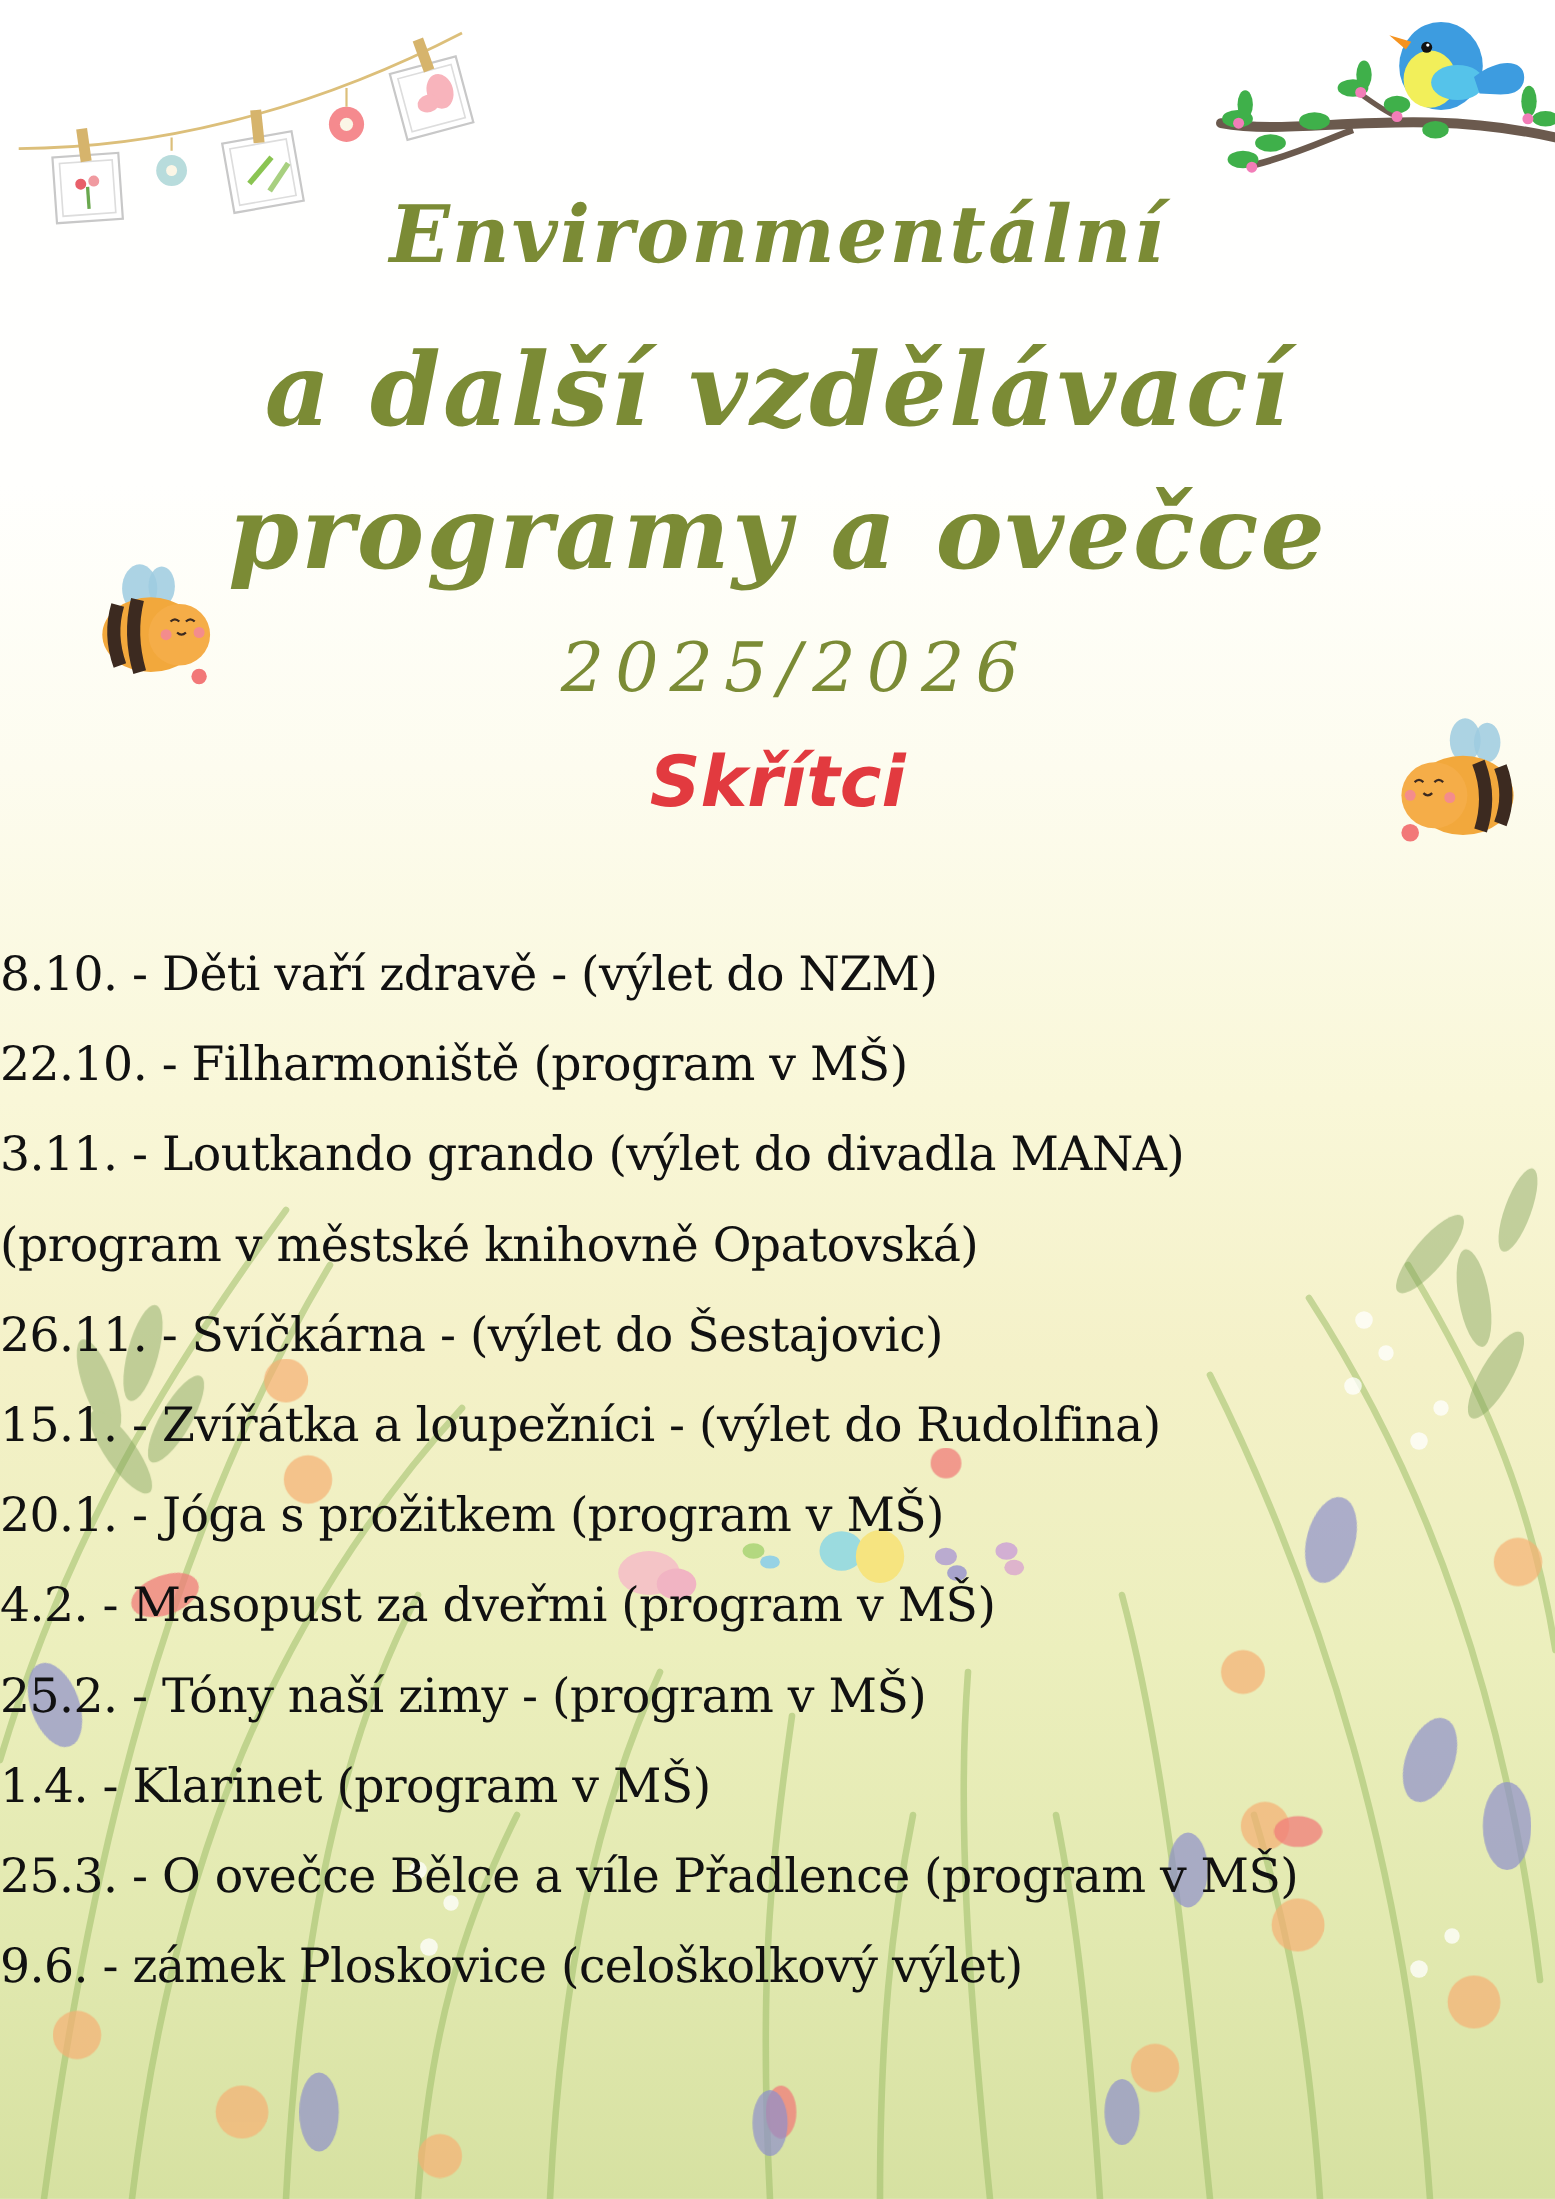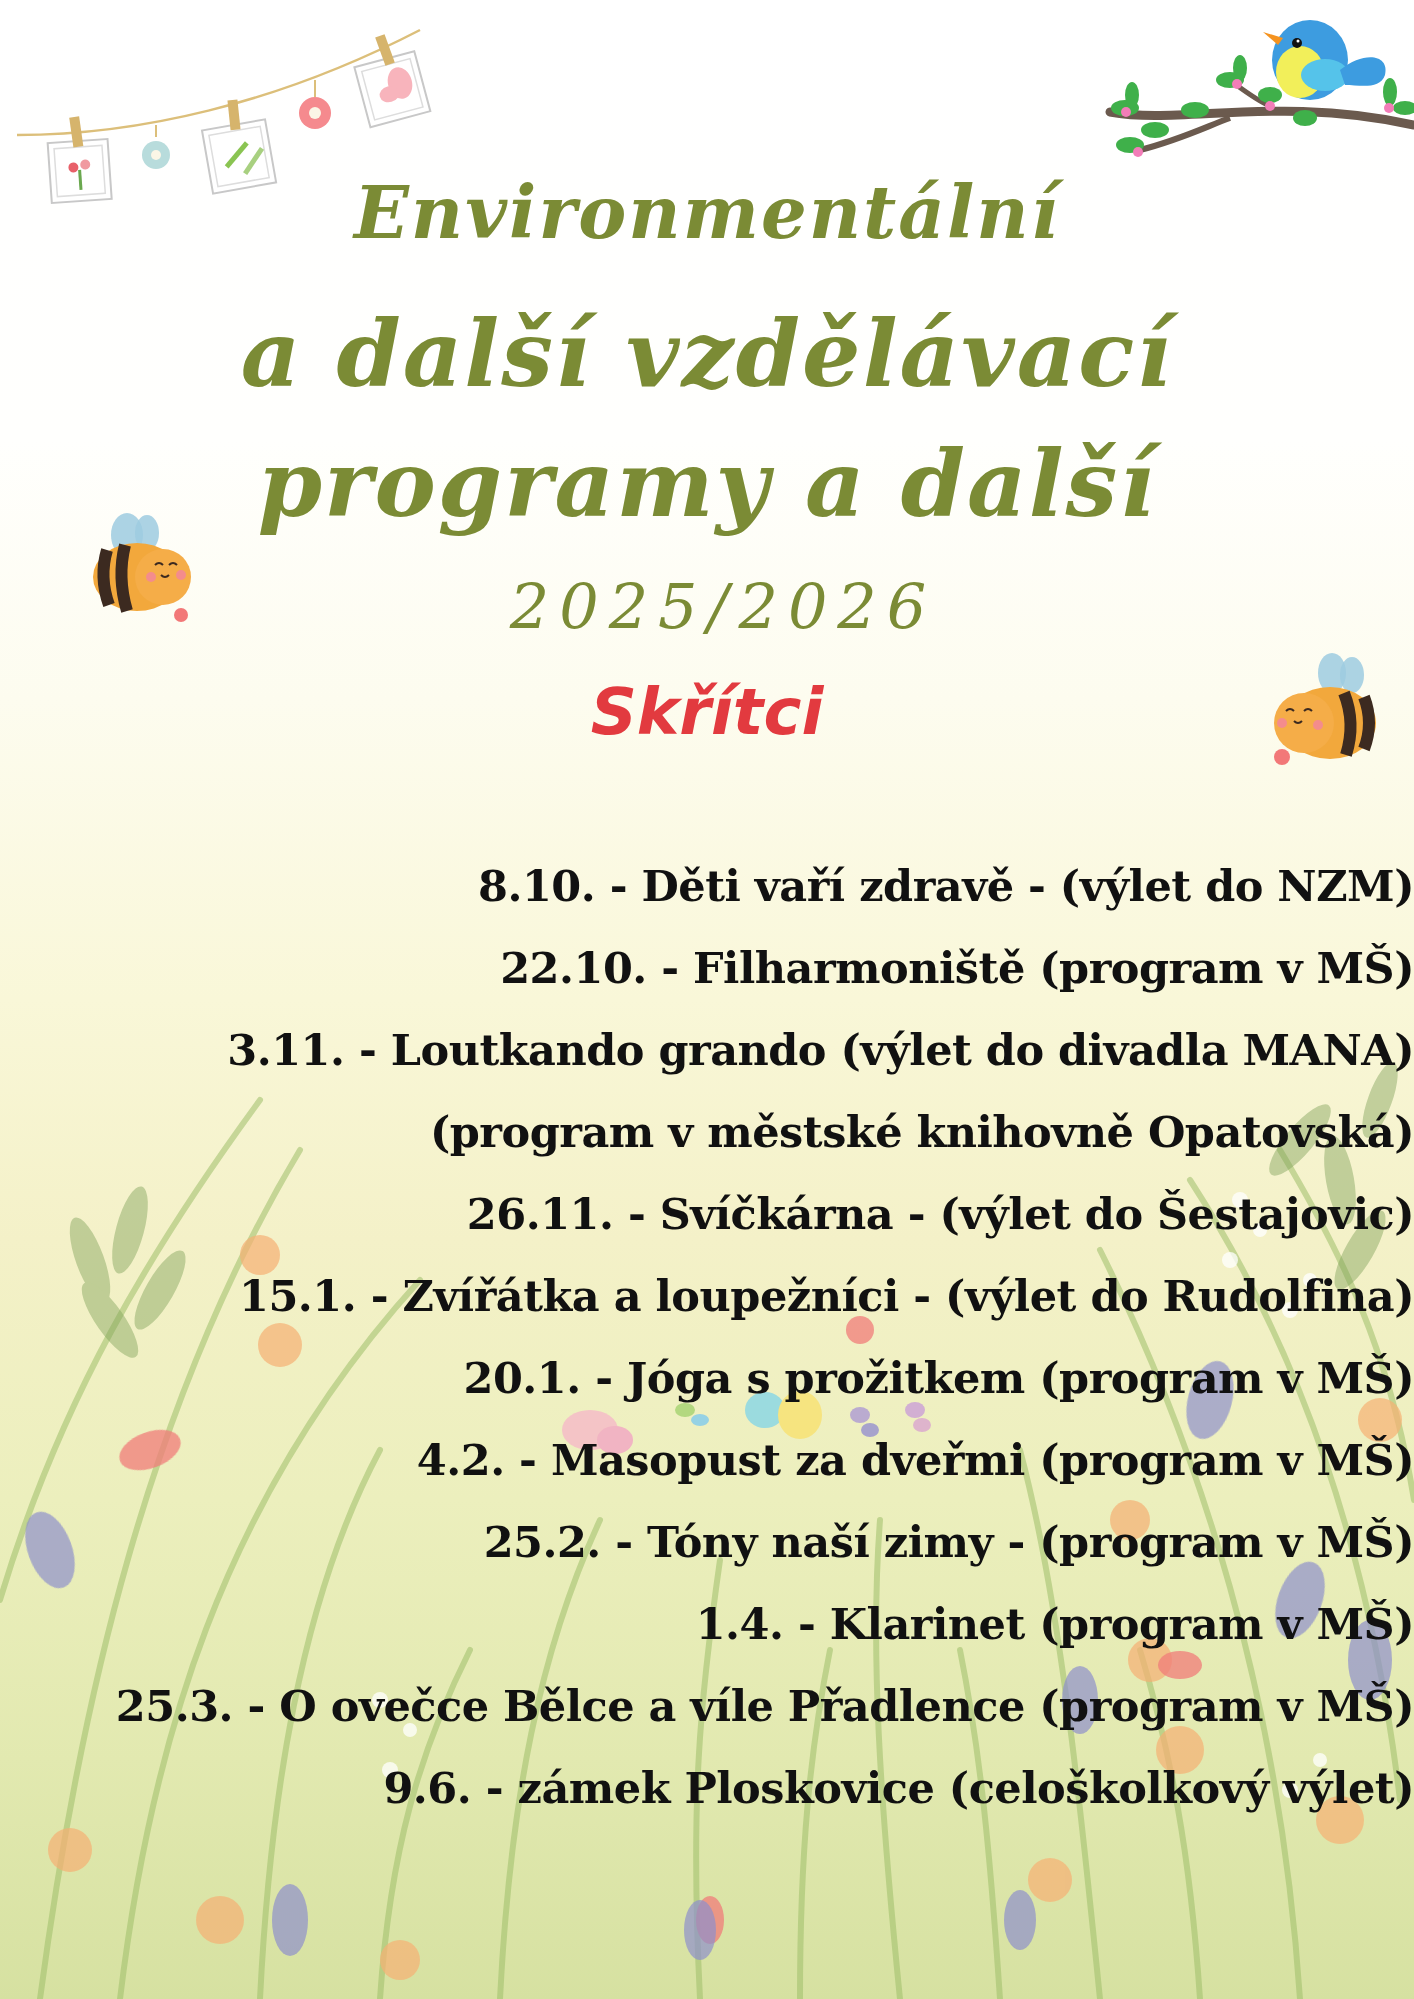--- a/index.html
+++ b/index.html
@@ -11,22 +11,22 @@
   .title { position:absolute; left:0; width:1414px; text-align:center; color:#7b8b35;
     font-family: "DejaVu Serif", serif; font-style:italic; font-weight:bold; letter-spacing:2px; }
   .t1 { top:170px; font-size:72px;text-align:center; }
   .t2 { top:300px; font-size:92px; }
   .t3 { top:430px; font-size:92px; }
   .year { position:absolute; top:570px; left:0; width:1414px; text-align:center; color:#7b8b35;
     font-family:"DejaVu Serif", serif; font-style:italic; font-size:62px; letter-spacing:10px;margin-left:16px; }
   .group { position:absolute; top:675px; left:0; width:1414px; text-align:center; color:#e23a3f;
     font-family:"DejaVu Sans", sans-serif; font-style:italic; font-weight:bold; font-size:64px; }
   .list { position:absolute; top:845px; left:0; width:1414px; margin:0; padding:0; list-style:none; }
-  .list li { height:82px; line-height:82px; text-align:right; color:#111;
-    font-family:"DejaVu Serif", serif; font-weight:bold; font-size:43px; white-space:nowrap; letter-spacing:-0.5px; }
+  .list li { height:82px; line-height:82px; text-align:left; color:#111;
+    font-family:"DejaVu Serif", serif; font-weight:normal; font-size:43px; white-space:nowrap; letter-spacing:-0.5px; }
   .deco { position:absolute; }
 </style>
 </head>
 <body>
 
 <div class="poster">
 
   <svg class="meadow" viewBox="0 0 1414 1999">
     <g stroke="#9fbf6a" stroke-width="6" fill="none" opacity="0.55" stroke-linecap="round">
       <path d="M40 1999 C80 1700 150 1400 300 1150"></path>
@@ -201,21 +201,21 @@
     <circle cx="44" cy="78" r="30" fill="#f5ad48"></circle>
     <path d="M26 66 q4 -4 8 0 M44 66 q4 -4 8 0" stroke="#3c2a20" stroke-width="2" fill="none"></path>
     <path d="M34 76 q4 4 8 0" stroke="#3c2a20" stroke-width="2" fill="none"></path>
     <circle cx="22" cy="78" r="5" fill="#f48c8c"></circle>
       <circle cx="58" cy="80" r="5" fill="#f48c8c"></circle>
     <circle cx="22" cy="112" r="8" fill="#f27878"></circle>
   </svg>
 
   <div class="title t1">Environmentální</div>
   <div class="title t2">a další vzdělávací</div>
-  <div class="title t3">programy a další</div>
+  <div class="title t3">programy a ovečce</div>
   <div class="year">2025/2026</div>
   <div class="group">Skřítci</div>
 
   <ul class="list">
     <li>8.10. - Děti vaří zdravě - (výlet do NZM)</li>
     <li>22.10. - Filharmoniště (program v MŠ)</li>
     <li>3.11. - Loutkando grando (výlet do divadla MANA)</li>
     <li>(program v městské knihovně Opatovská)</li>
     <li>26.11. - Svíčkárna - (výlet do Šestajovic)</li>
     <li>15.1. - Zvířátka a loupežníci - (výlet do Rudolfina)</li>

